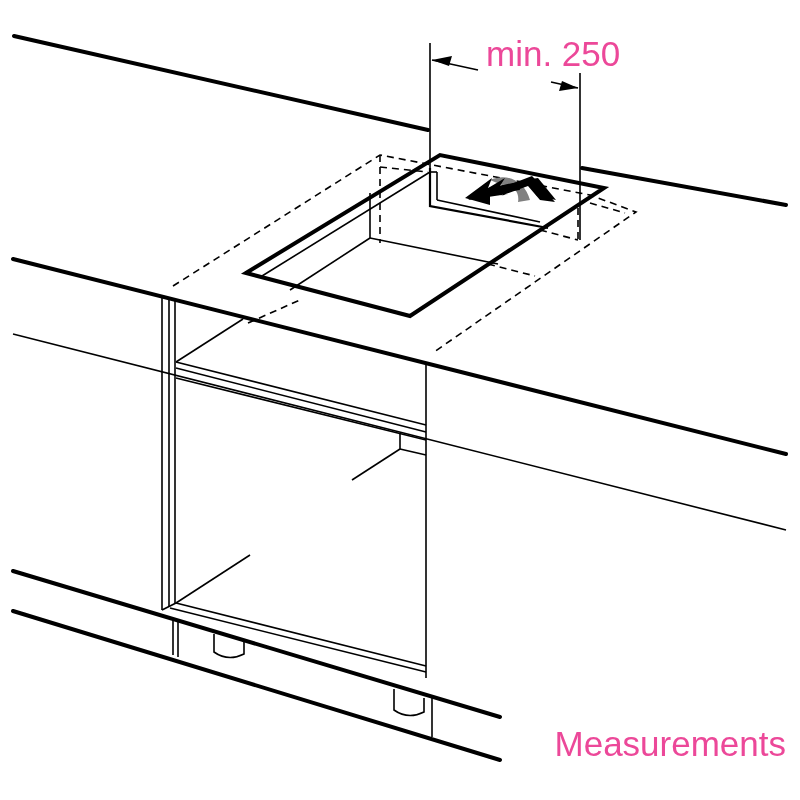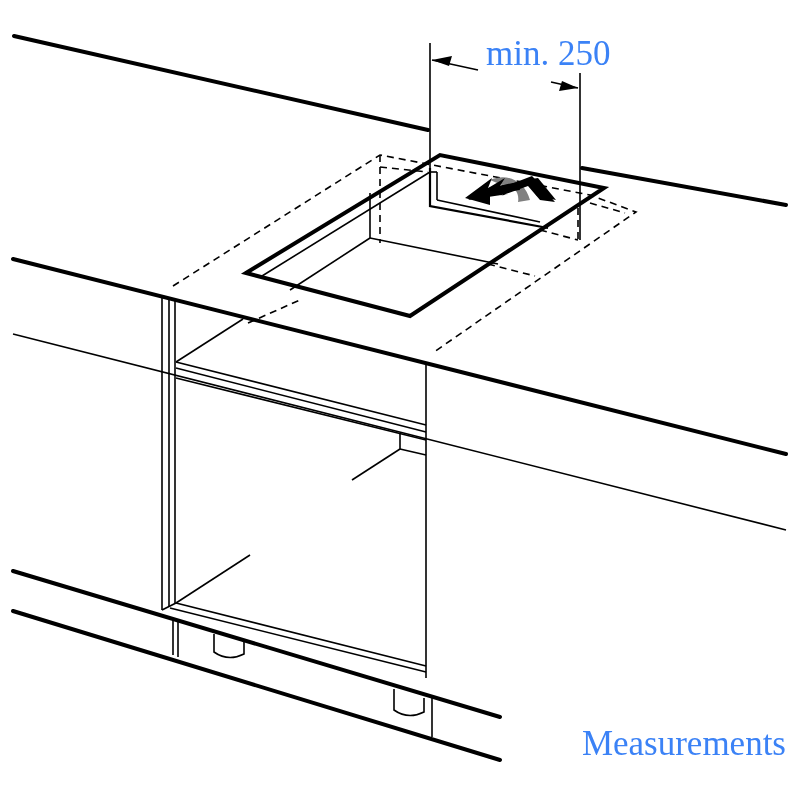--- a/index.html
+++ b/index.html
@@ -2,21 +2,21 @@
 <html><head>
 <meta charset="utf-8">
 <style>
   html, body { margin: 0; padding: 0; background: #ffffff; }
   body { width: 800px; height: 800px; position: relative; overflow: hidden; font-family: "Liberation Sans", sans-serif; }
   #diagram { position: absolute; left: 0; top: 0; width: 800px; height: 800px; }
   .thick { stroke: #000; stroke-width: 4; fill: none; stroke-linecap: round; }
   .med { stroke: #000; stroke-width: 2.2; fill: none; }
   .thin { stroke: #000; stroke-width: 1.6; fill: none; }
   .dash { stroke: #000; stroke-width: 1.6; fill: none; stroke-dasharray: 7 5; }
-  .label { position: absolute; color: #3b82f6; font-family: Liberation Serif, serif; line-height: 1; white-space: nowrap; }
+  .label { position: absolute; color: #ec4899; font-family: Liberation Sans, sans-serif; line-height: 1; white-space: nowrap; }
   #dim-label { left: 486px; top: 36px; font-size: 35px; }
   #note { right: 14px; top: 726px; font-size: 35px; text-align: right; line-height: 36px; }
 </style>
 </head>
 <body>
 
 <svg id="diagram" viewBox="0 0 800 800" xmlns="http://www.w3.org/2000/svg">
 
   <g>
     <line class="thick" x1="14" y1="36" x2="428" y2="130"></line>

